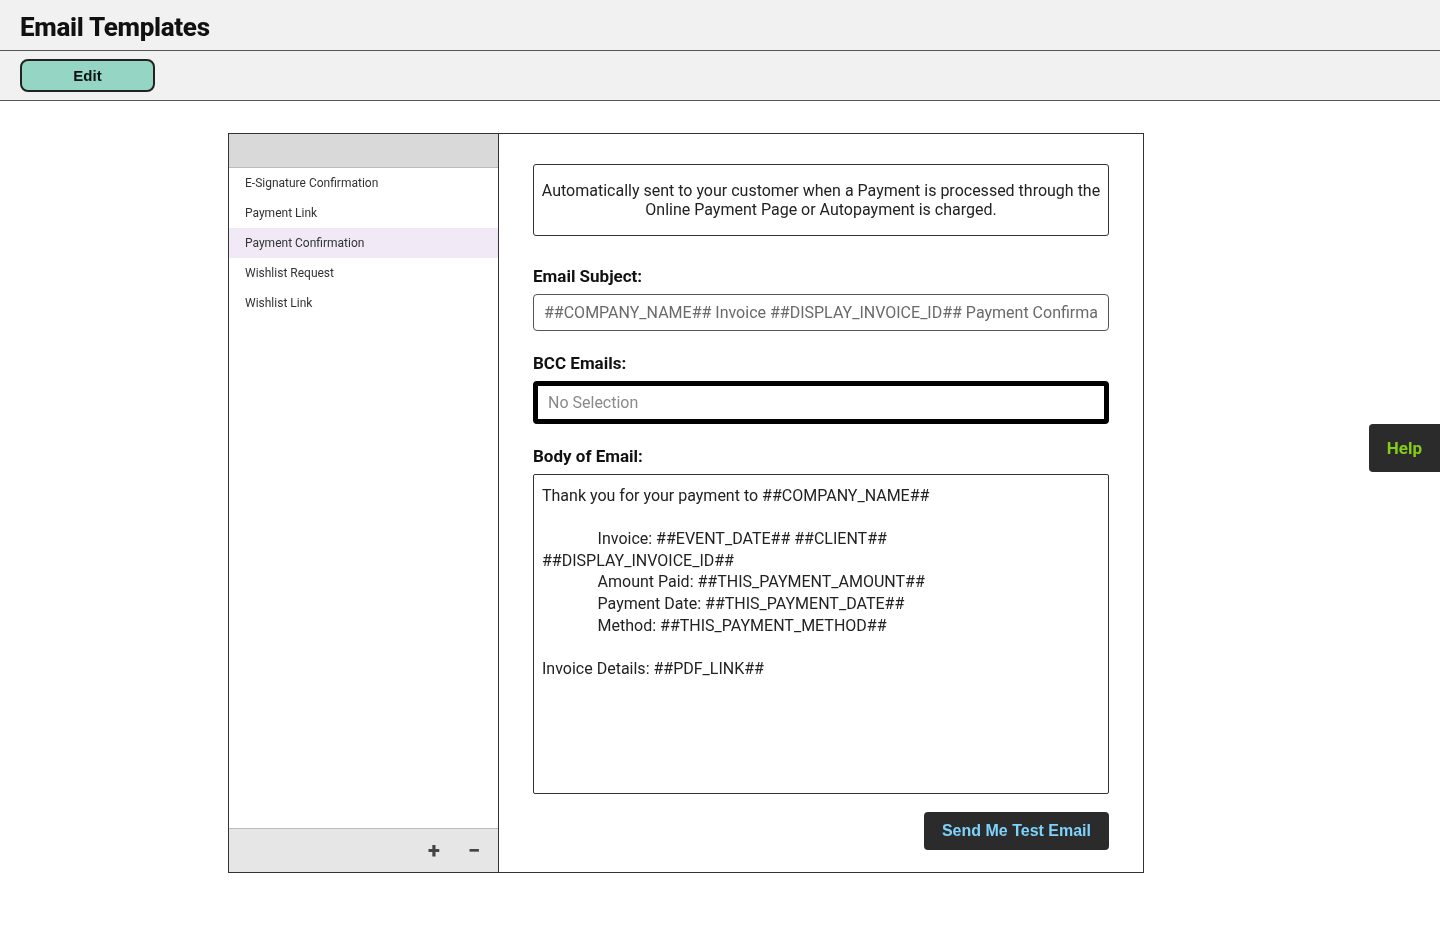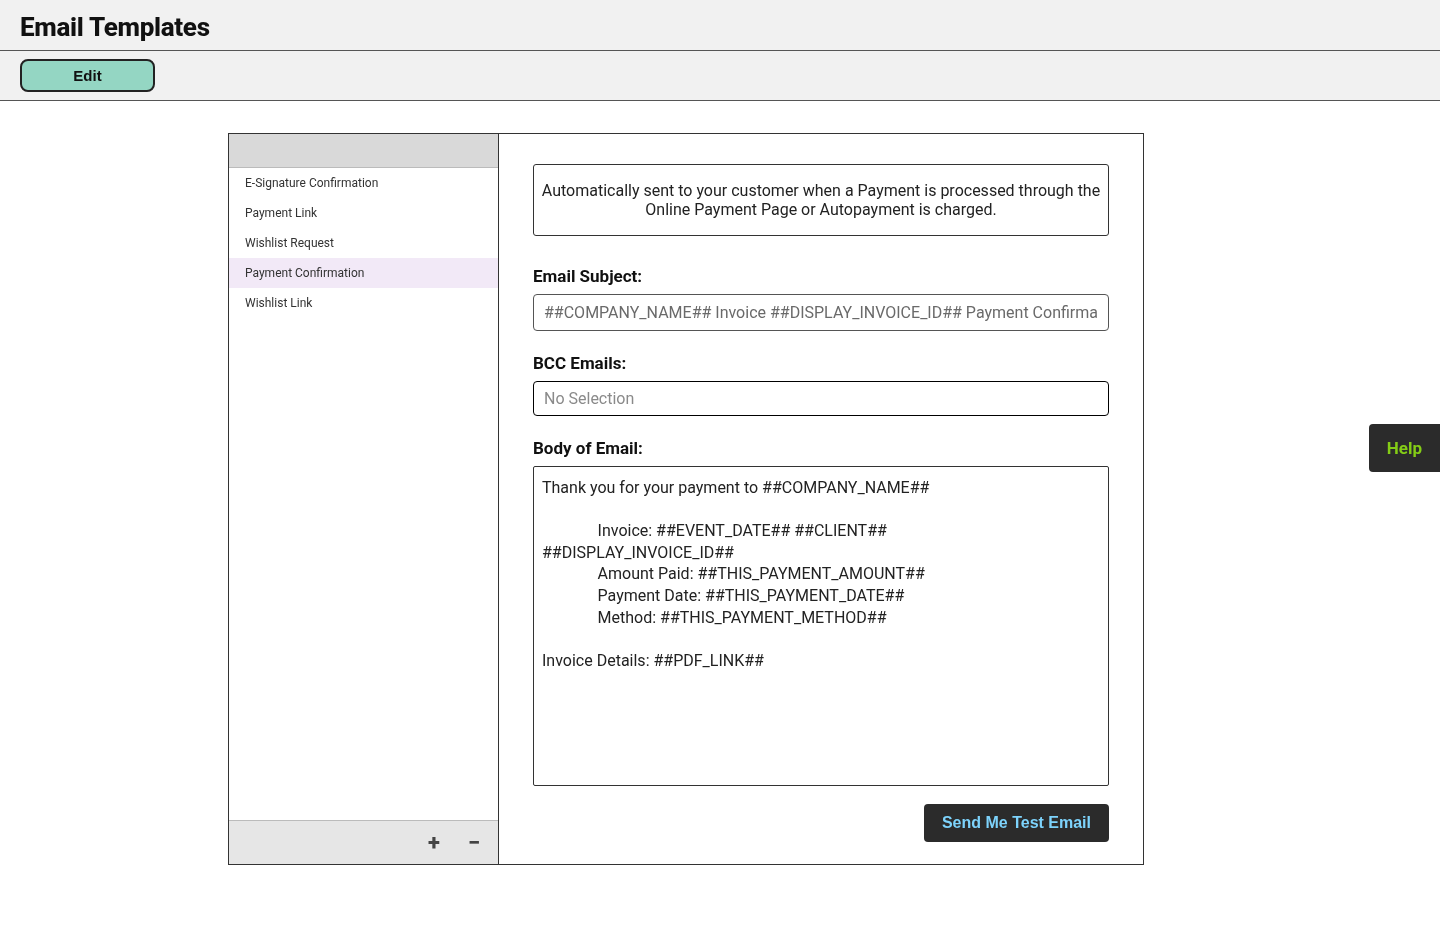--- a/index.html
+++ b/index.html
@@ -123,21 +123,21 @@
       padding: 8px 10px;
       font-size: 16px;
       color: #6a6a6a;
       background: #fff;
       margin-bottom: 22px;
       font-family: inherit;
     }
     .text-input::placeholder { color: #8a8a8a; }
     .select-combo {
       width: 100%;
-      border: 1px solid #000000;
+      border: 5px solid #000000;
       border-radius: 4px;
       padding: 7px 10px;
       font-size: 16px;
       color: #8a8a8a;
       background: #fff;
       margin-bottom: 22px;
       cursor: pointer;
     }
     .body-box {
       width: 100%;
@@ -196,22 +196,22 @@
 </div>
 
 <div class="content-wrap">
   <div class="panel">
 
     <div class="sidebar">
       <div class="sidebar-headerbar"></div>
       <div class="sidebar-list" id="sidebar-list">
           <div class="sidebar-item">E-Signature Confirmation</div>
           <div class="sidebar-item">Payment Link</div>
+          <div class="sidebar-item selected">Payment Confirmation</div>
           <div class="sidebar-item">Wishlist Request</div>
-          <div class="sidebar-item selected">Payment Confirmation</div>
           <div class="sidebar-item">Wishlist Link</div>
         </div>
       <div class="sidebar-footer">
         <span class="icon-btn">+</span>
         <span class="icon-btn">−</span>
       </div>
     </div>
 
     <div class="detail">
       <div class="info-box">Automatically sent to your customer when a Payment is processed through the Online Payment Page or Autopayment is charged.</div>

